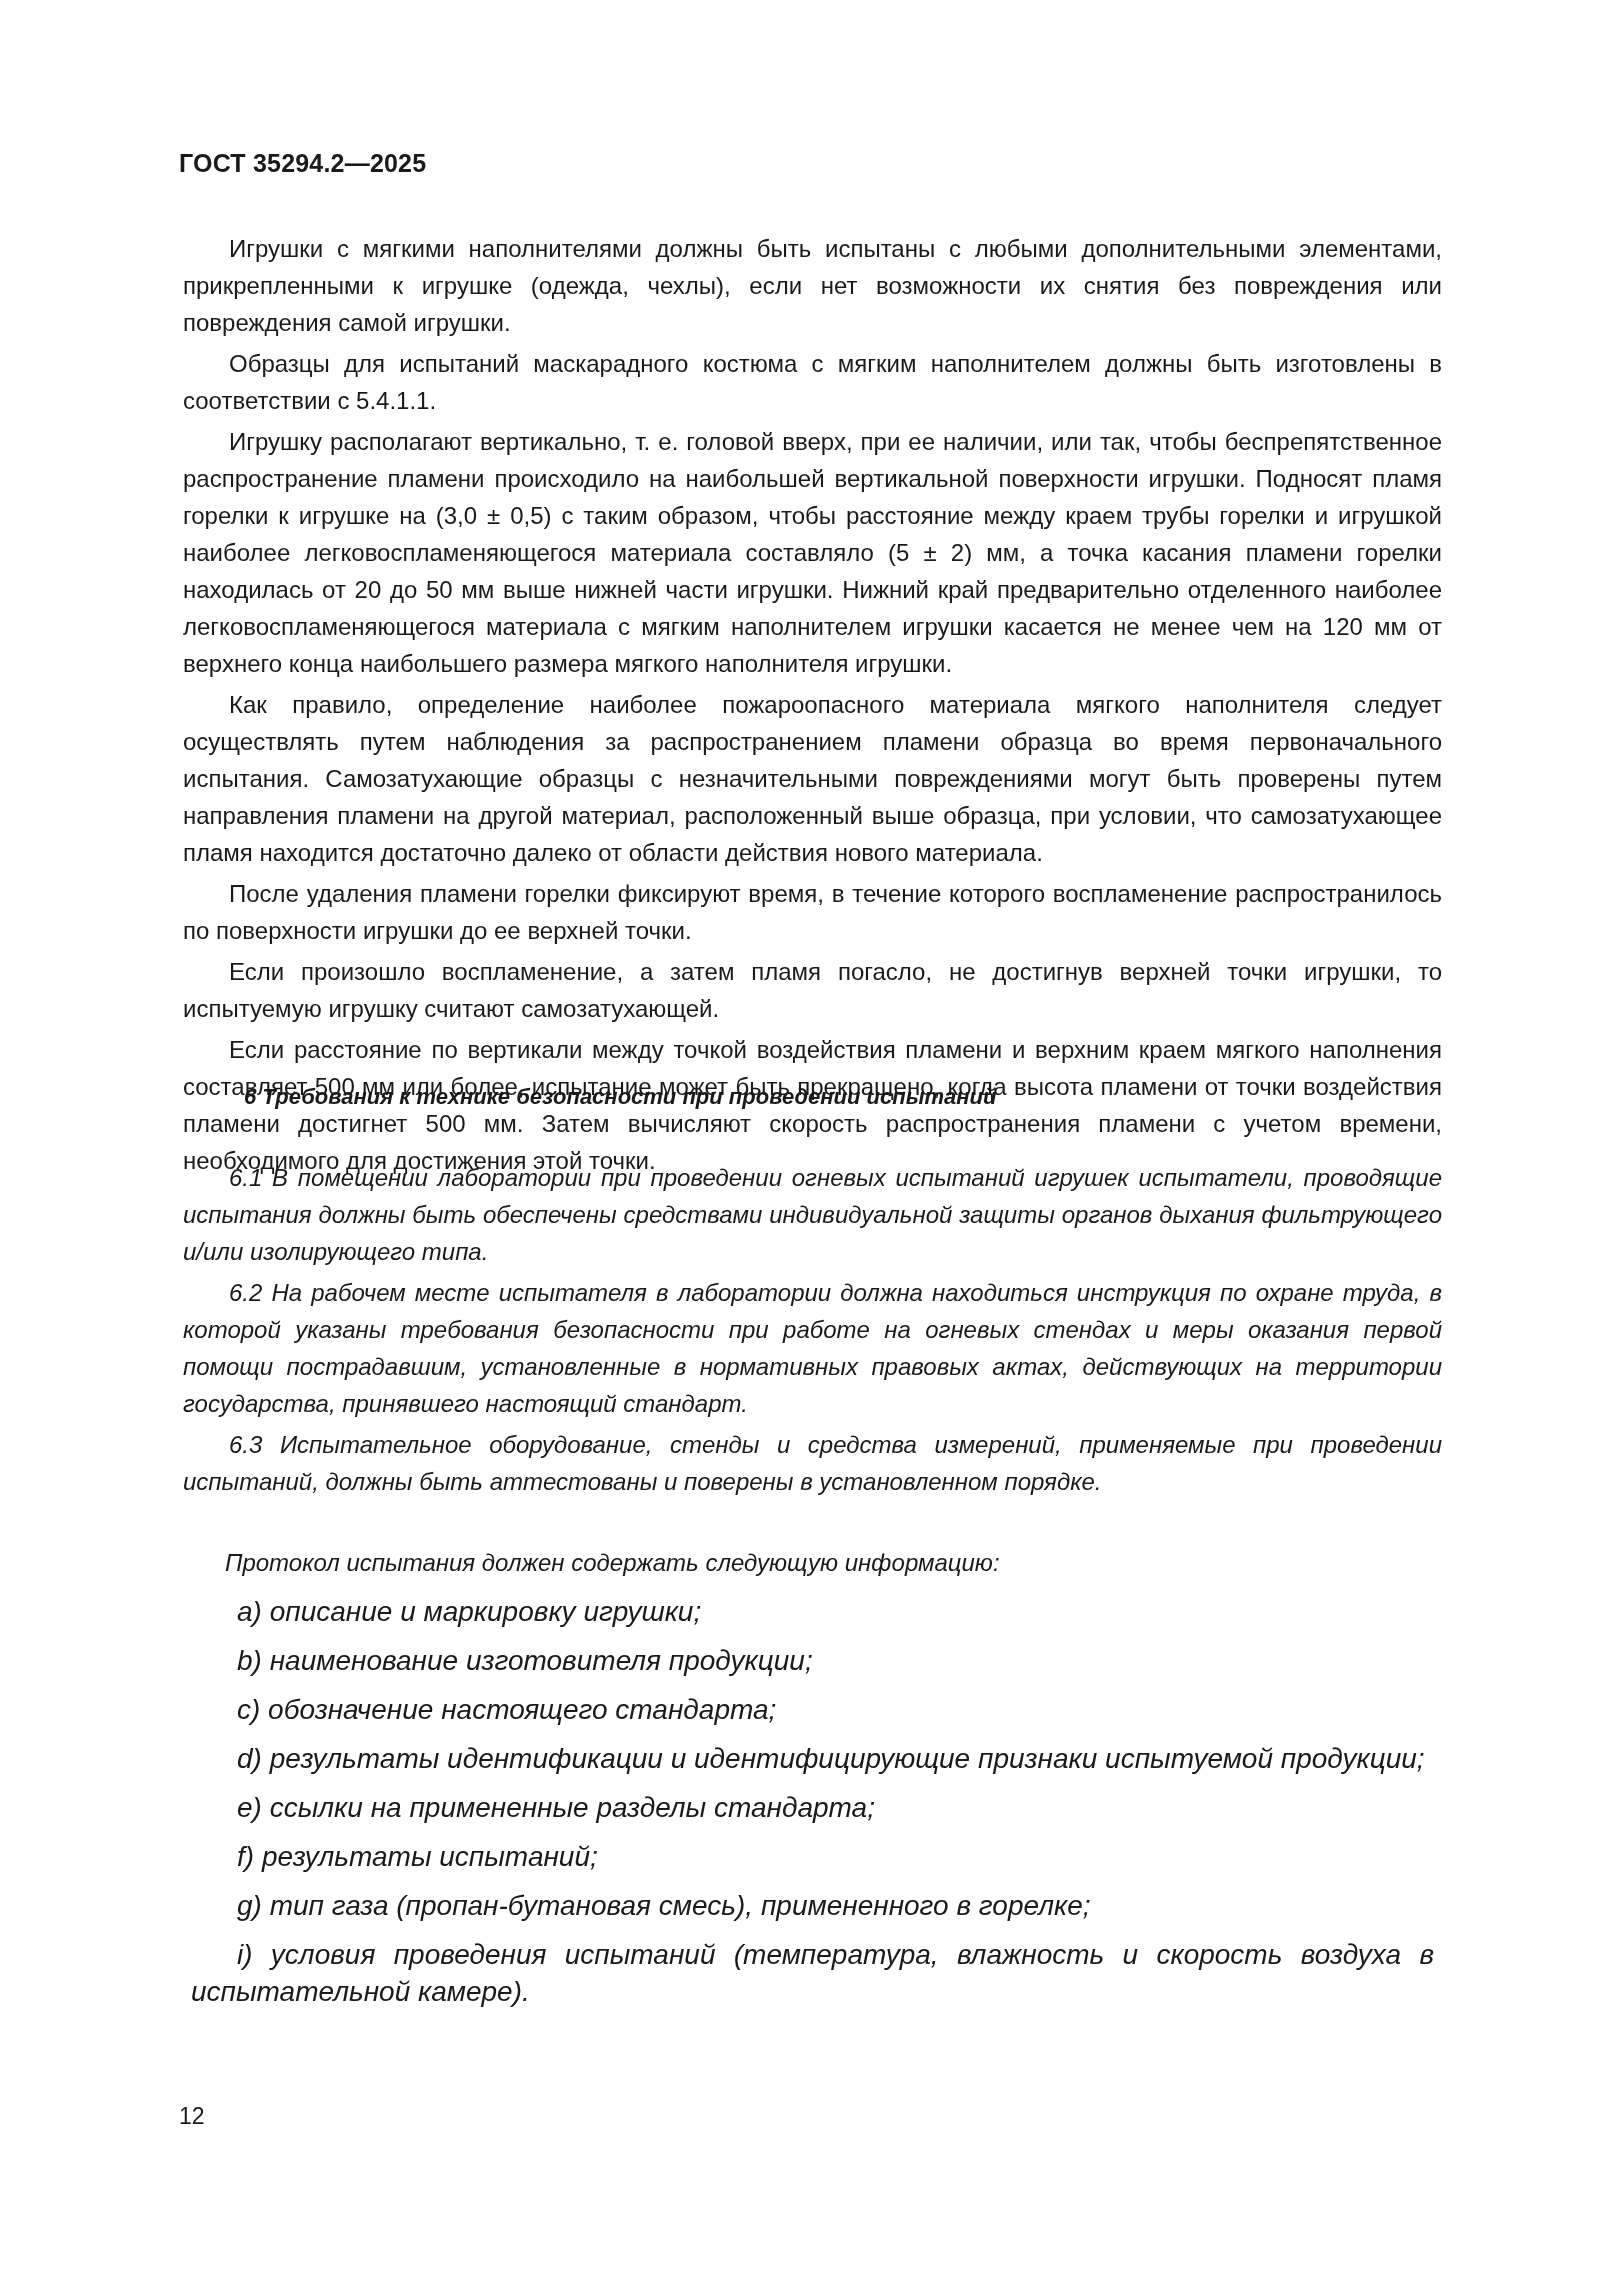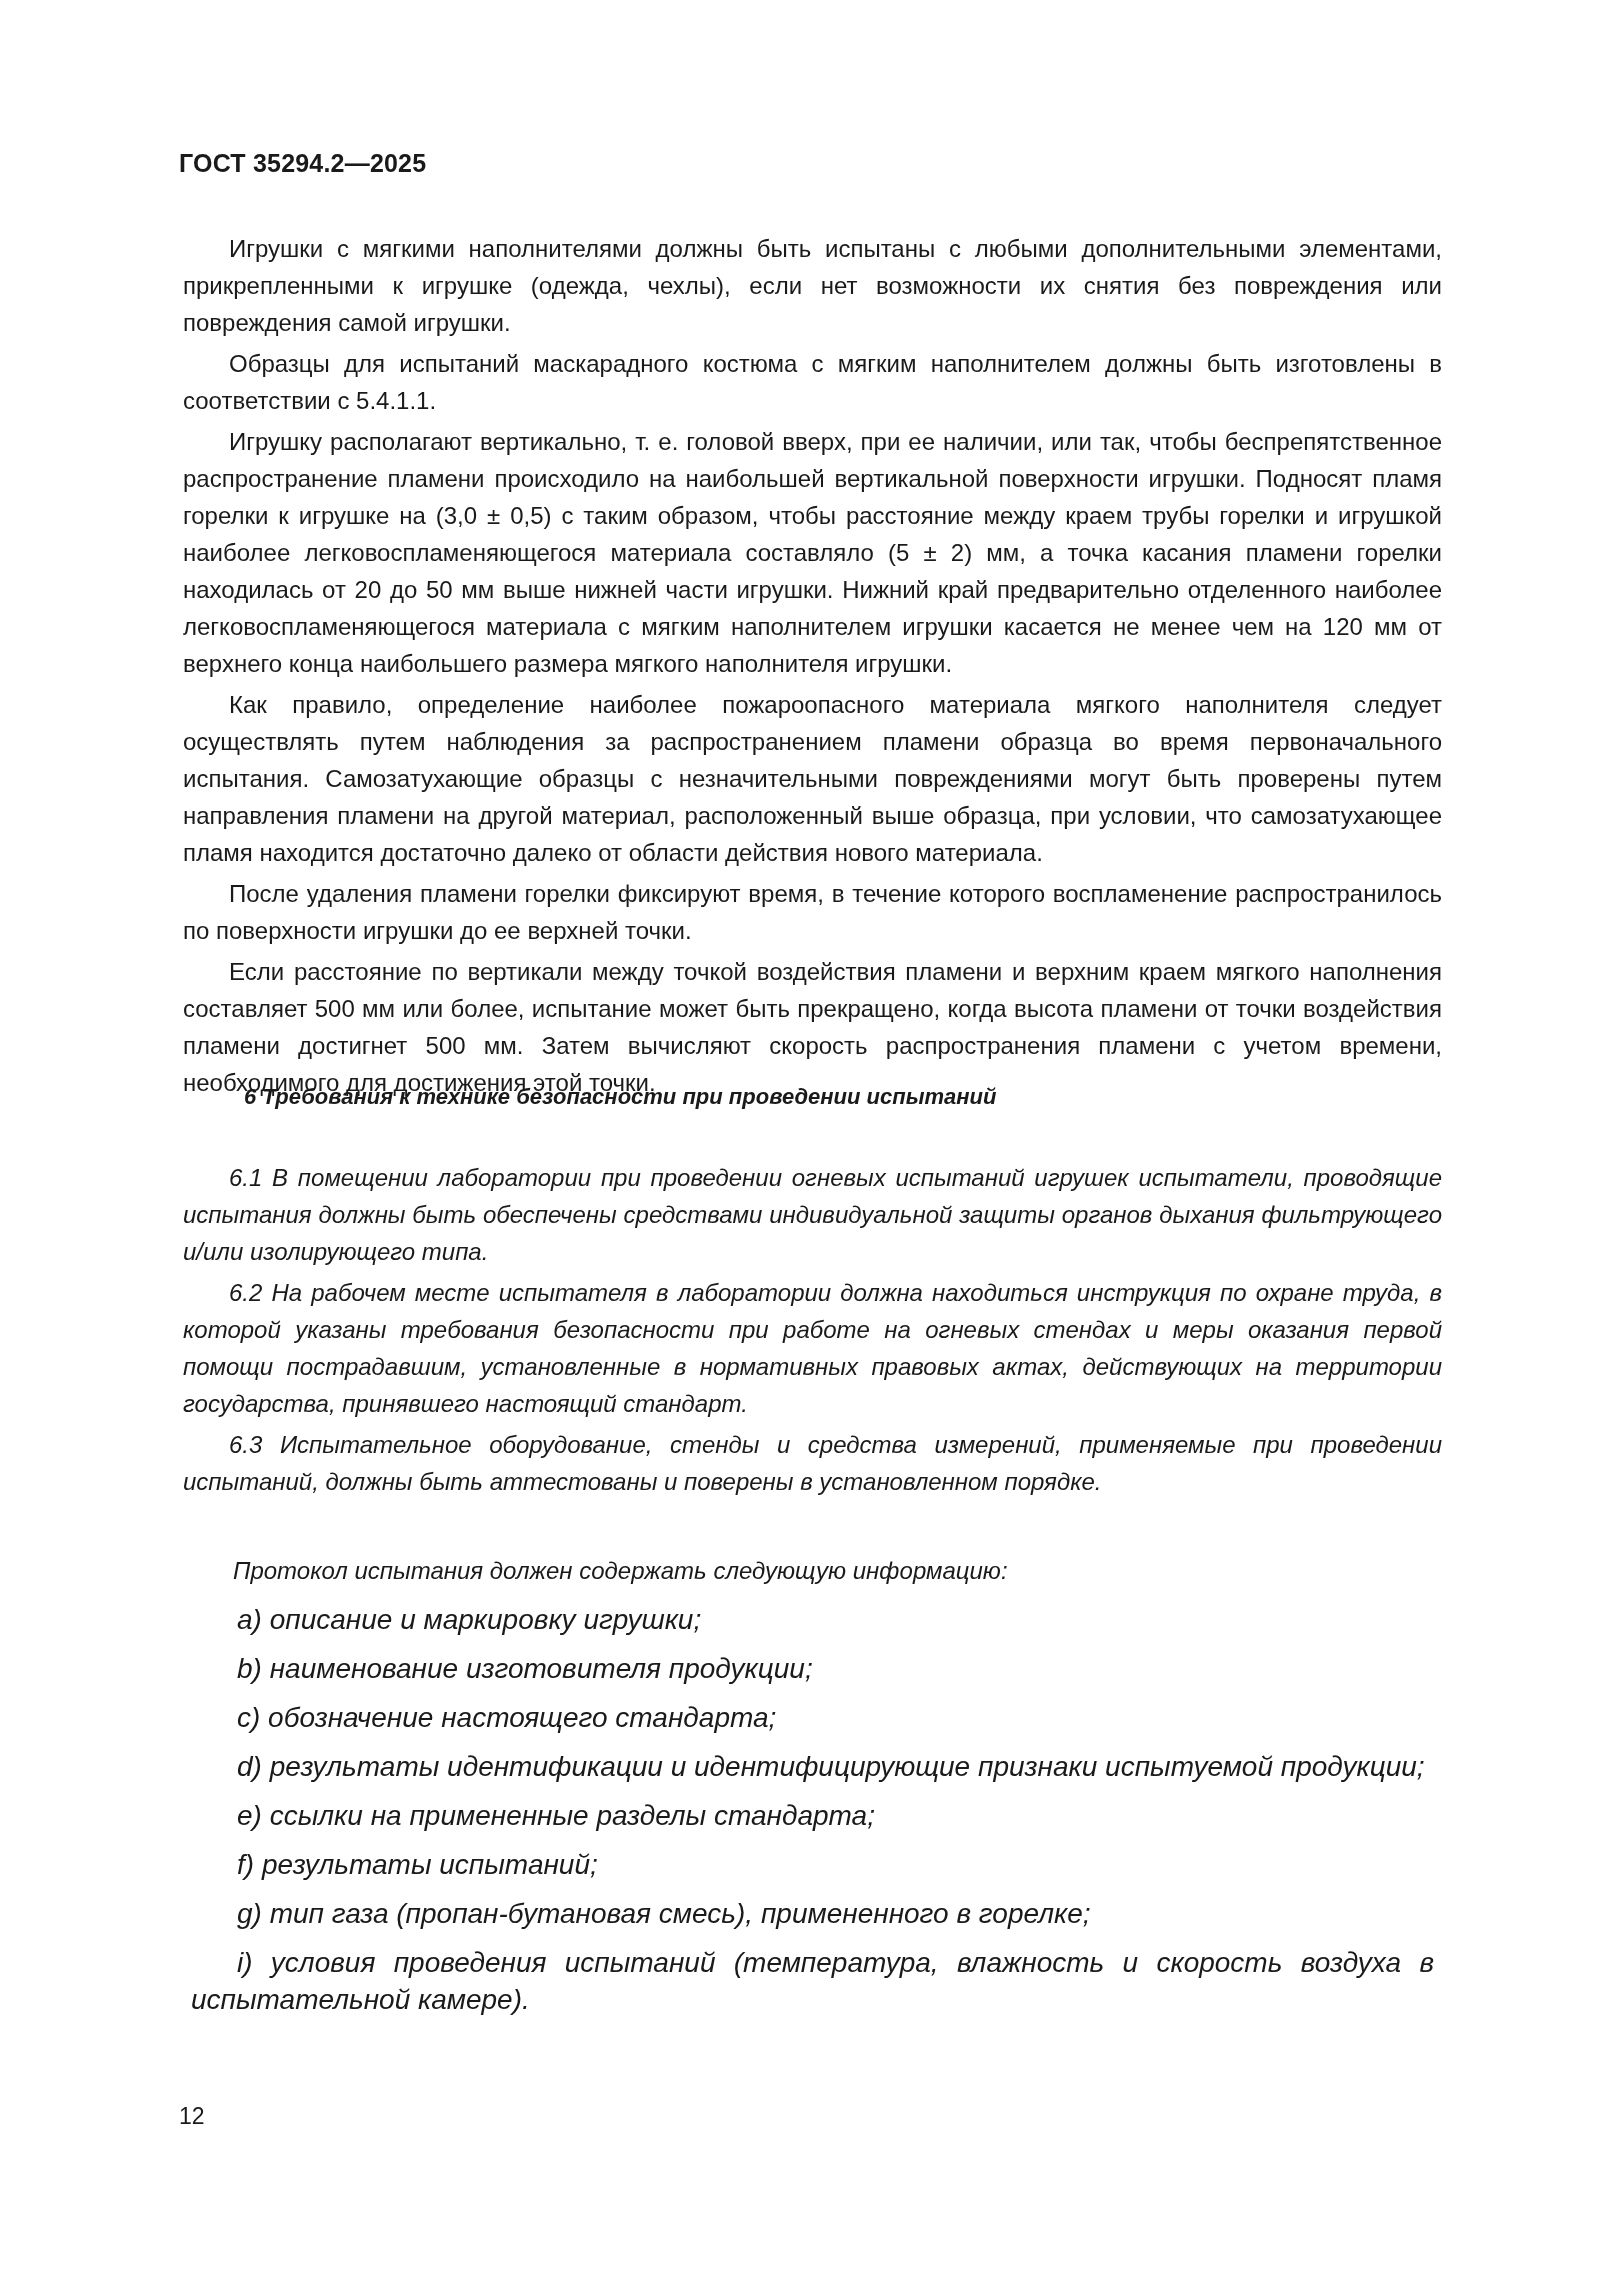--- a/index.html
+++ b/index.html
@@ -91,40 +91,41 @@
   .list-item.wrap {
     text-align: justify;
   }
   .page-number {
     position: absolute;
     left: 179px;
     top: 2103px;
     font-size: 23px;
   }
   .lead-in {
-    margin: 8px;
+    margin: 0;
     font-size: 24px;
     font-style: italic;
     line-height: 37px;
     text-indent: 46px;
   }
 </style>
 </head>
 <body>
 
 <div class="page">
 
   <div class="header">ГОСТ 35294.2—2025</div>
 
   <div class="body-block">
     <p class="para">Игрушки с мягкими наполнителями должны быть испытаны с любыми дополнительными элементами, прикрепленными к игрушке (одежда, чехлы), если нет возможности их снятия без повреждения или повреждения самой игрушки.</p>
     <p class="para">Образцы для испытаний маскарадного костюма с мягким наполнителем должны быть изготовлены в соответствии с 5.4.1.1.</p>
     <p class="para">Игрушку располагают вертикально, т. е. головой вверх, при ее наличии, или так, чтобы беспрепятственное распространение пламени происходило на наибольшей вертикальной поверхности игрушки. Подносят пламя горелки к игрушке на (3,0 ± 0,5) с таким образом, чтобы расстояние между краем трубы горелки и игрушкой наиболее легковоспламеняющегося материала составляло (5 ± 2) мм, а точка касания пламени горелки находилась от 20 до 50 мм выше нижней части игрушки. Нижний край предварительно отделенного наиболее легковоспламеняющегося материала с мягким наполнителем игрушки касается не менее чем на 120 мм от верхнего конца наибольшего размера мягкого наполнителя игрушки.</p>
     <p class="para">Как правило, определение наиболее пожароопасного материала мягкого наполнителя следует осуществлять путем наблюдения за распространением пламени образца во время первоначального испытания. Самозатухающие образцы с незначительными повреждениями могут быть проверены путем направления пламени на другой материал, расположенный выше образца, при условии, что самозатухающее пламя находится достаточно далеко от области действия нового материала.</p>
     <p class="para">После удаления пламени горелки фиксируют время, в течение которого воспламенение распространилось по поверхности игрушки до ее верхней точки.</p>
+    <p class="para">Если произошло воспламенение, а затем пламя погасло, не достигнув верхней точки игрушки, то испытуемую игрушку считают самозатухающей.</p>
     <p class="para">Если расстояние по вертикали между точкой воздействия пламени и верхним краем мягкого наполнения составляет 500 мм или более, испытание может быть прекращено, когда высота пламени от точки воздействия пламени достигнет 500 мм. Затем вычисляют скорость распространения пламени с учетом времени, необходимого для достижения этой точки.</p>
   </div>
 
   <div class="sec6-title-wrap">
     <h2 class="section-title">6 Требования к технике безопасности при проведении испытаний</h2>
   </div>
 
   <div class="sec6-body italic-block">
     <p class="para">6.1 В помещении лаборатории при проведении огневых испытаний игрушек испытатели, проводящие испытания должны быть обеспечены средствами индивидуальной защиты органов дыхания фильтрующего и/или изолирующего типа.</p>
     <p class="para">6.2 На рабочем месте испытателя в лаборатории должна находиться инструкция по охране труда, в которой указаны требования безопасности при работе на огневых стендах и меры оказания первой помощи пострадавшим, установленные в нормативных правовых актах, действующих на территории государства, принявшего настоящий стандарт.</p>

